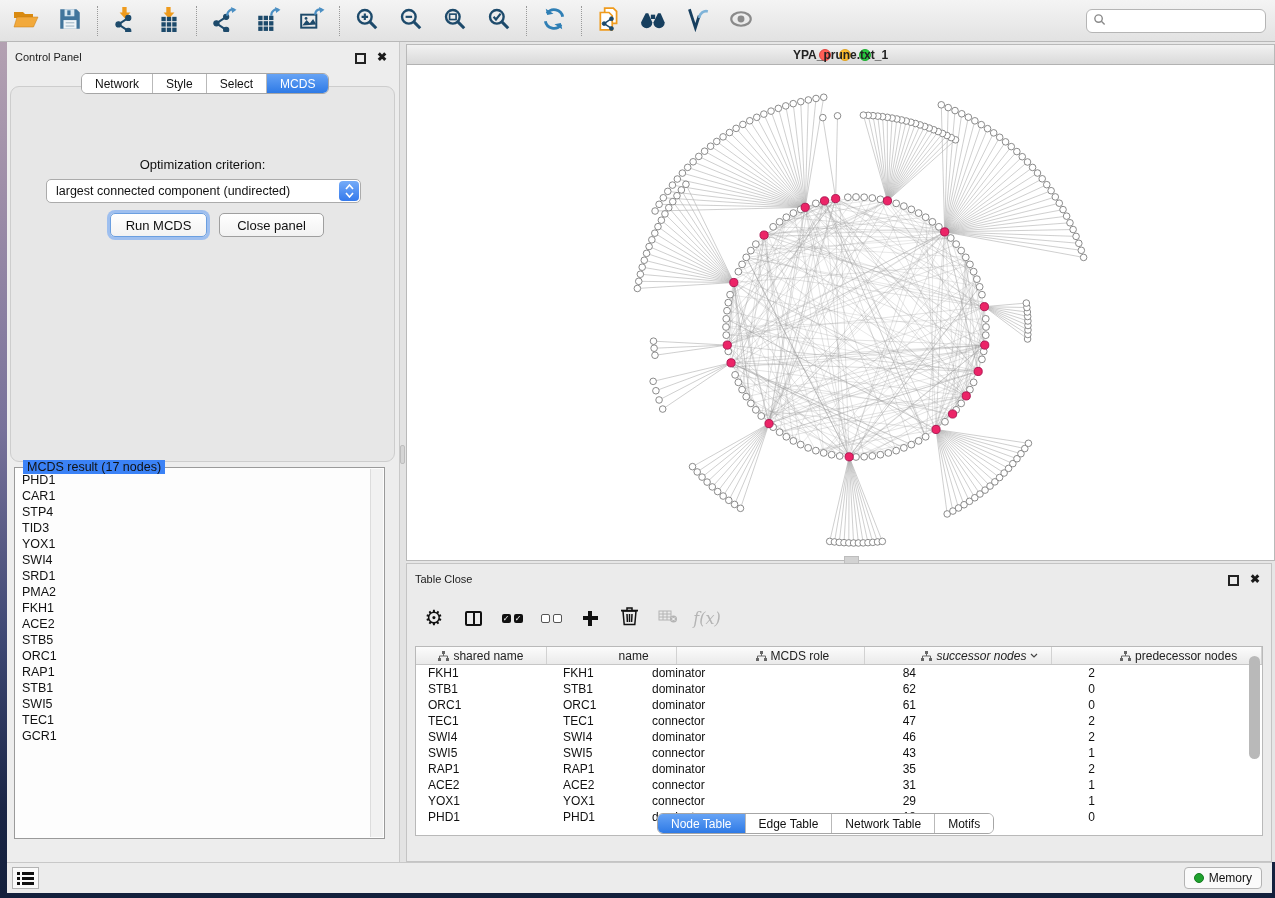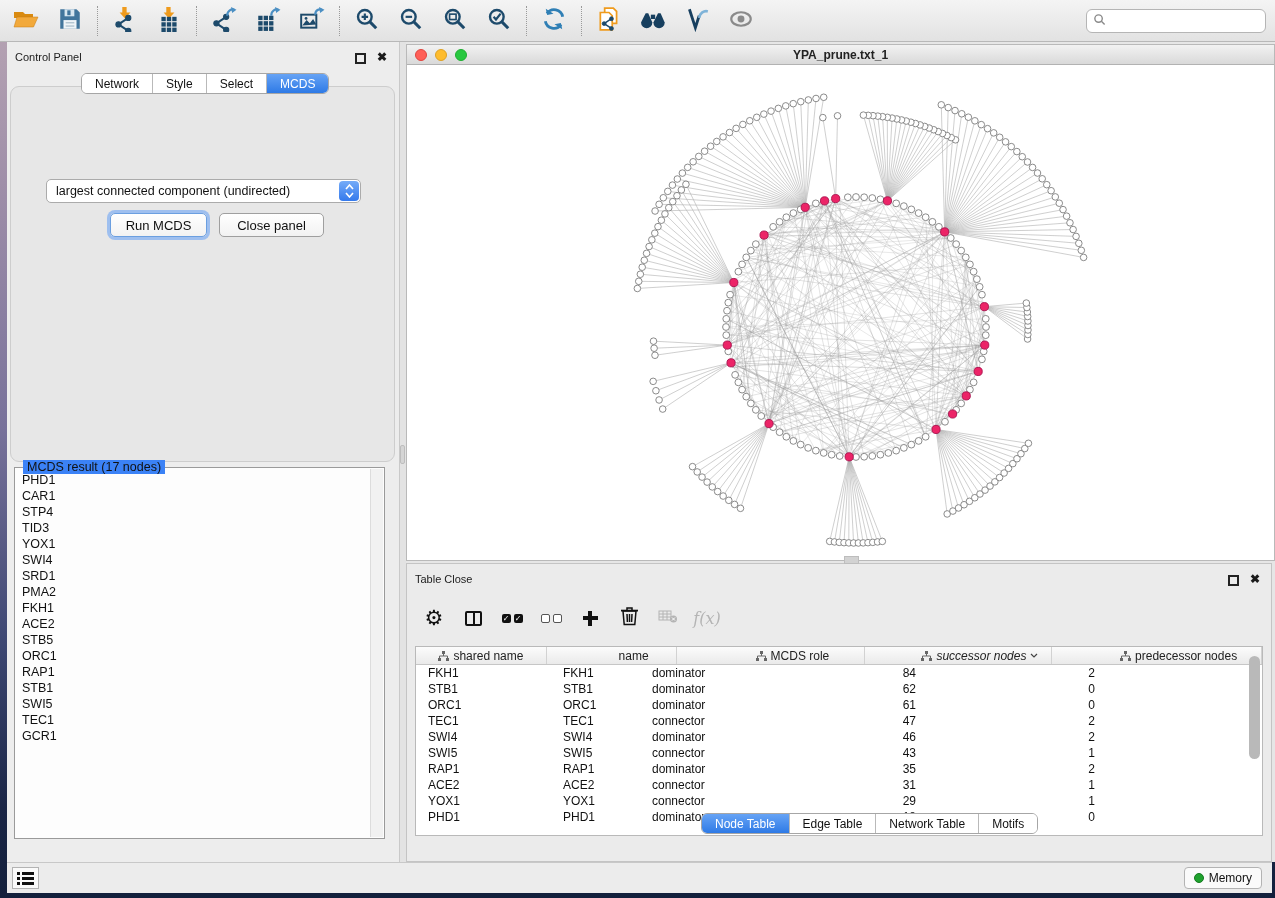--- a/index.html
+++ b/index.html
@@ -76,21 +76,21 @@
   #mcds-scroll { position:absolute; right:1px; top:1px; bottom:1px; width:13px; background:#f1f1f1; border-left:1px solid #dcdcdc; }
   
   #vdivider { position:absolute; left:393px; top:0; width:6px; bottom:31px; background:#e3e3e3; }
   #vdivider-handle { position:absolute; left:0; top:403px; width:5px; height:19px; background:#d5d5d5; border:1px solid #bdbdbd; border-radius:2px; }
   
   #right-col { position:absolute; left:399px; top:0; right:0; bottom:31px; background:#e6e6e6; }
   #net-window { position:absolute; left:0; top:2px; right:0; height:517px; border:1px solid #b9b9b9; background:#fff; }
   #net-titlebar {
     position:absolute; left:0; top:0; right:0; height:20px;
     background:linear-gradient(180deg,#f2f2f2,#d9d9d9); border-bottom:1px solid #b2b2b2;
-    display:flex; align-items:center;
+    display:flex; align-items:center;justify-content:center;
   }
   .tlight { width:12px; height:12px; border-radius:50%; margin-left:8px; }
   #tl-red { background:#ff5f57; border:1px solid #e0443e; }
   #tl-yellow { background:#febc2e; border:1px solid #dea123; }
   #tl-green { background:#28c840; border:1px solid #1eae31; }
   #net-title { position:absolute; left:0; right:0; text-align:center; font-size:12px; font-weight:bold; color:#222; }
   #net-canvas { position:absolute; left:0; top:20px; right:0; bottom:0; background:#fff; overflow:hidden; }
   #split-handle { position:absolute; left:437px; bottom:-4px; width:15px; height:8px; background:#d2d2d2; border:1px solid #bdbdbd; z-index:5; }
   
   #table-panel { position:absolute; left:0; top:521px; right:3px; bottom:0; background:#ebebeb; border:1px solid #c4c4c4; }
@@ -111,21 +111,21 @@
   #node-table-box { position:absolute; left:8px; top:82px; right:8px; bottom:25px; background:#fff; border:1px solid #b9b9b9; }
   #nt-head { display:flex; height:18px; background:linear-gradient(180deg,#fcfcfc,#eaeaea); border-bottom:1px solid #c6c6c6;gap:44px; }
   .hcell { display:flex; align-items:center; justify-content:center; gap:4px; font-size:12px; color:#222; border-right:1px solid #d2d2d2; }
   .hcell svg { flex:0 0 auto; }
   .trow { display:flex; height:16px; }
   .tcell { font-size:12px; color:#111; line-height:16px; white-space:nowrap; overflow:hidden; }
   .al { text-align:left; padding-left:12px; }
   .ar { text-align:right; }
   #nt-scroll { position:absolute; right:2px; top:5px; width:11px; bottom:5px; }
   #nt-thumb { position:absolute; left:0; top:4px; width:11px; height:103px; background:#b9b9b9; border-radius:6px; }
-  #tp-tabs { left:250px; top:250px;margin-left:44px; }
+  #tp-tabs { left:250px; top:250px; }
   
   #statusbar {
     position:absolute; left:0; right:3px; bottom:0; height:31px;
     background:#ececec; border-top:1px solid #c8c8c8;
   }
   #list-btn { position:absolute; left:5px; top:4px; width:27px; height:22px; background:#fafafa; border:1px solid #b3b3b3; display:flex; align-items:center; justify-content:center; }
   #memory-btn { position:absolute; right:10px; top:4px; height:22px; padding:0 9px; background:#fafafa; border:1px solid #b3b3b3; border-radius:4px; display:flex; align-items:center; gap:5px; font-size:12px; color:#111; }
   #memory-dot { width:10px; height:10px; border-radius:50%; background:#1fa22e; border:1px solid #157a20; }
 </style>
 </head>
@@ -302,20 +302,21 @@
     <div class="panel-title">Control Panel</div>
     <div class="win-float" id="cp-float"></div>
     <div class="win-close" id="cp-close">✖</div>
     <div class="segbar" id="cp-tabs">
         <div class="seg">Network</div>
         <div class="seg">Style</div>
         <div class="seg">Select</div>
         <div class="seg active">MCDS</div>
       </div>
     <div id="cp-card">
+      <div id="opt-label">Optimization criterion:</div>
       <div id="criterion-select">
         <span>largest connected component (undirected)</span>
         <span id="criterion-stepper">
           <svg width="9" height="6" viewBox="0 0 9 6">
               <polyline points="1,5 4.5,1 8,5" fill="none" stroke="#fff" stroke-width="1.6"></polyline>
             </svg>
           <svg width="9" height="6" viewBox="0 0 9 6">
               <polyline points="1,1 4.5,5 8,1" fill="none" stroke="#fff" stroke-width="1.6"></polyline>
             </svg>
         </span>

